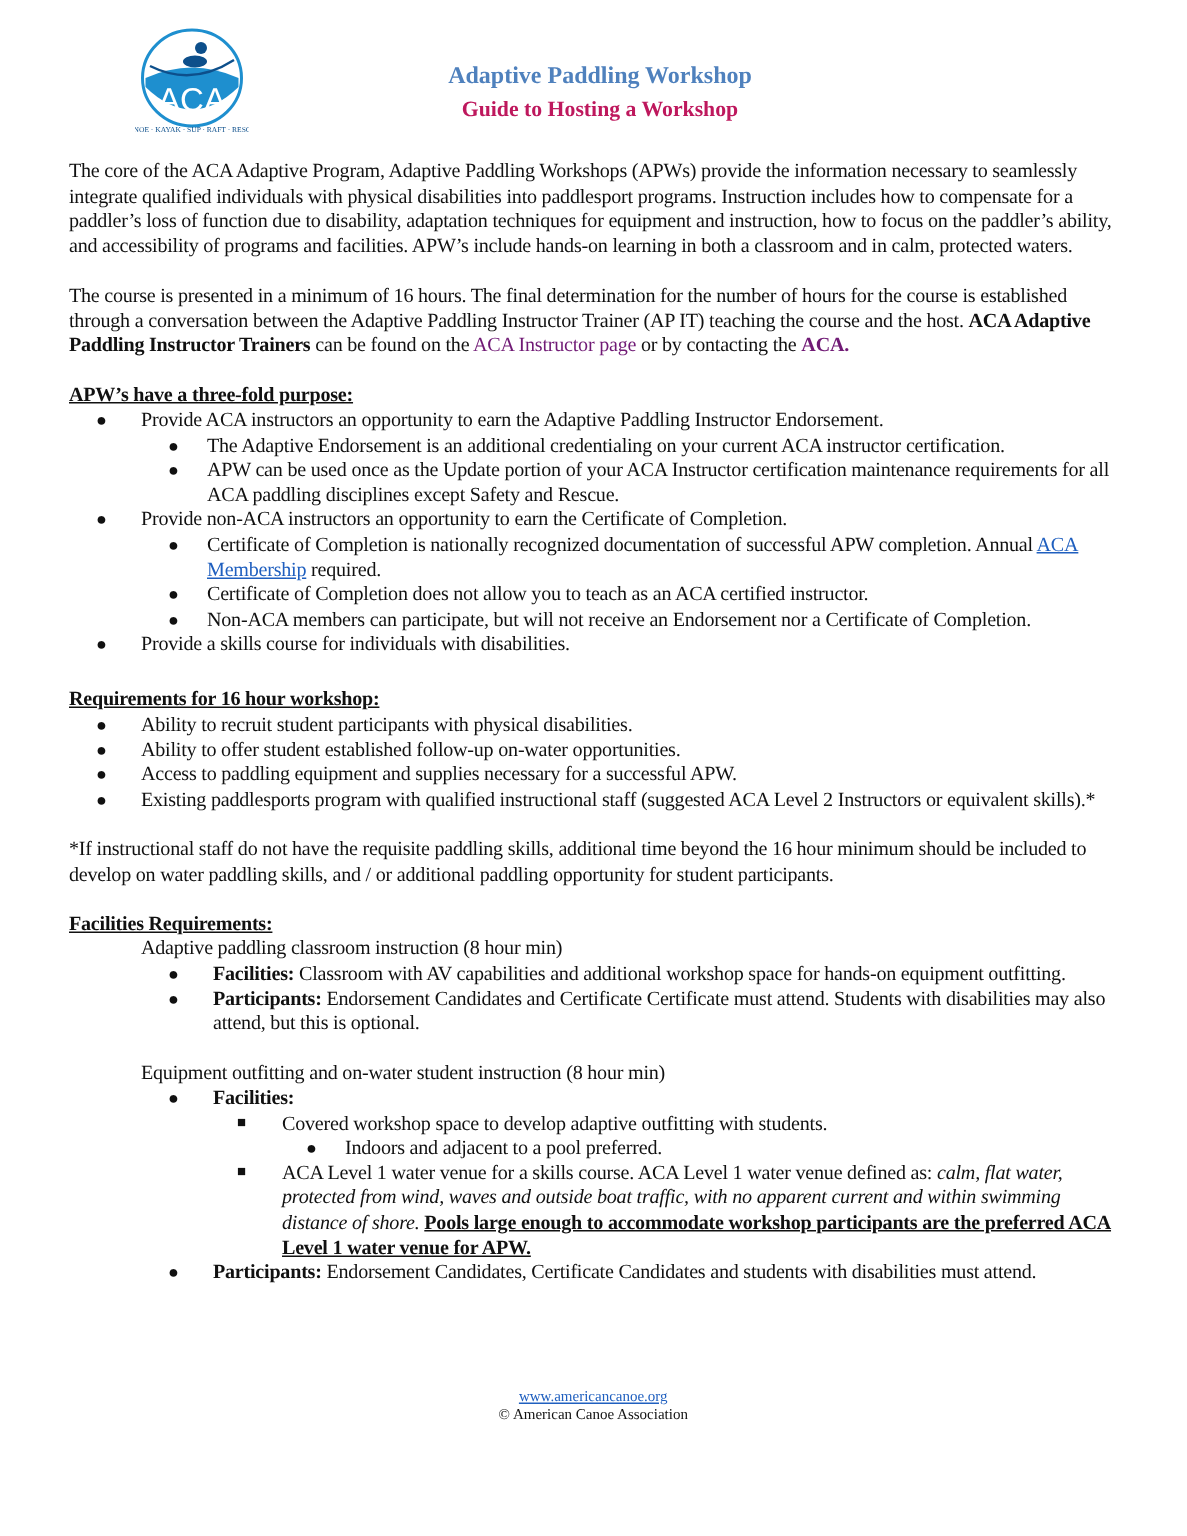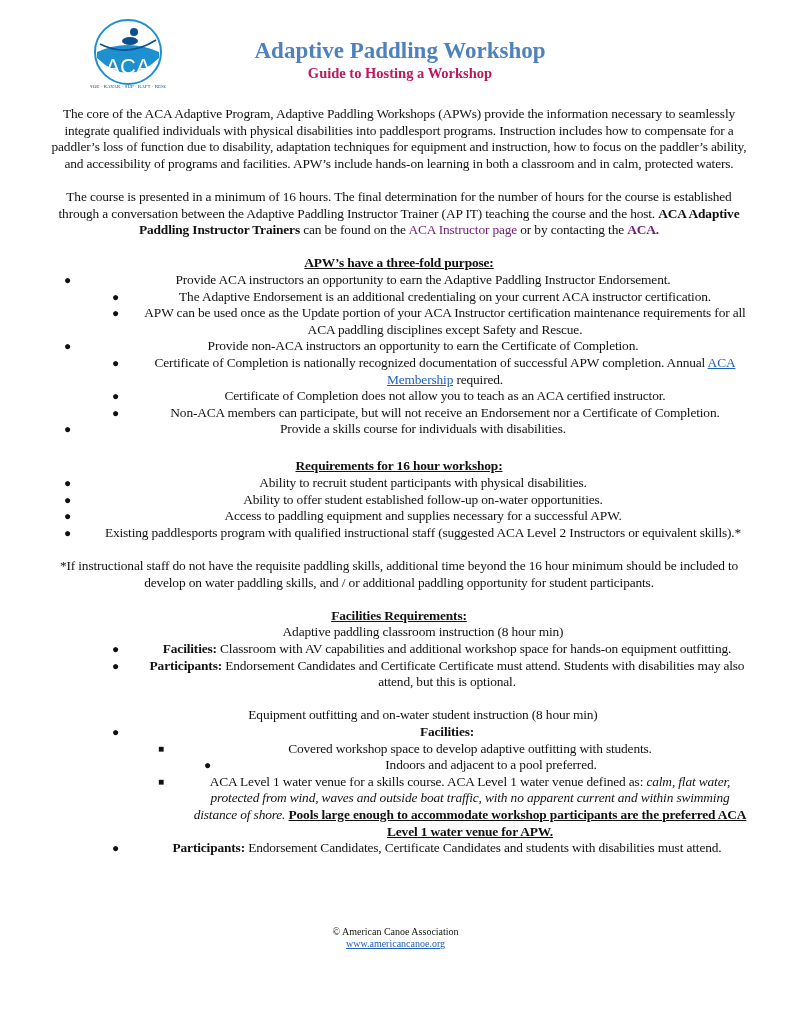--- a/index.html
+++ b/index.html
@@ -1,25 +1,25 @@
 <!DOCTYPE html>
 <html><head>
 <meta charset="utf-8">
 <style>
   html, body { margin: 0; padding: 0; background: #ffffff; }
   body { width: 791px; height: 1024px; position: relative; overflow: hidden;
          font-family: "Liberation Serif", serif; color: #111; }
   .logo { position: absolute; left: 90px; top: 18px; width: 76px; height: 74px; }
   .title-wrap { position: absolute; left: 200px; top: 38px; width: 400px; text-align: center; }
-  .title { font-family: "Liberation Serif", serif; font-weight: bold; font-size: 23px;
+  .title { font-family: "Liberation Serif", serif; font-weight: bold; font-size: 16px;
            color: #4f81bd; line-height: 26px; }
   .subtitle { font-family: "Liberation Serif", serif; font-weight: bold; font-size: 14.5px;
               color: #be185d; line-height: 18px; }
   .content { position: absolute; left: 46px; top: 106px; width: 706px;
-             font-size: 13.4px; line-height: 16.6px; letter-spacing: -0.15px; text-align: center; }
+             font-size: 13.4px; line-height: 16.6px; letter-spacing: -0.15px; }
   p { margin: 0; }
   .para { margin-bottom: 16.6px; }
   .section-heading { font-weight: bold; text-decoration: underline; margin-top: 4px; }
   a { color: #1f5fbf; }
   .plain-link { color: #701a75; text-decoration: none; }
   .ul-link { color: #1f5fbf; text-decoration: underline; }
   .lst { list-style: none; margin: 0; padding: 0; }
   .lst li { position: relative; }
   .l1 { padding-left: 48px; }
   .l1 > .bul { position: absolute; left: 18px; top: 0; }
@@ -104,15 +104,15 @@
   <ul class="lst">
     <li class="f-l1"><span class="bul">●</span><span class="b">Facilities:</span></li>
     <li class="f-l2"><span class="bul">■</span><span>Covered workshop space to develop adaptive outfitting with students.</span></li>
     <li class="f-l3"><span class="bul">●</span><span>Indoors and adjacent to a pool preferred.</span></li>
     <li class="f-l2"><span class="bul">■</span><span>ACA Level 1 water venue for a skills course. ACA Level 1 water venue defined as: </span><span class="i">calm, flat water, protected from wind, waves and outside boat traffic, with no apparent current and within swimming distance of shore.</span> <span class="bu">Pools large enough to accommodate workshop participants are the preferred ACA Level 1 water venue for APW.</span></li>
     <li class="f-l1"><span class="bul">●</span><span class="b">Participants:</span><span> Endorsement Candidates, Certificate Candidates and students with disabilities must attend.</span></li>
   </ul>
 </div>
 
 <div class="footer">
+  <div><a>www.americancanoe.org</a></div>
   <div>© American Canoe Association</div>
-  <div><a>www.americancanoe.org</a></div>
 </div>
 
 </body></html>

